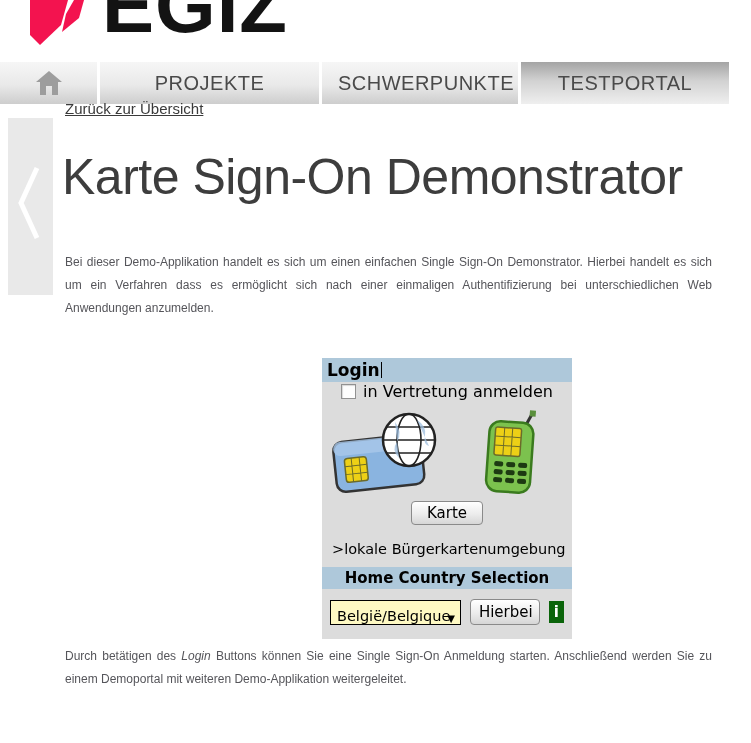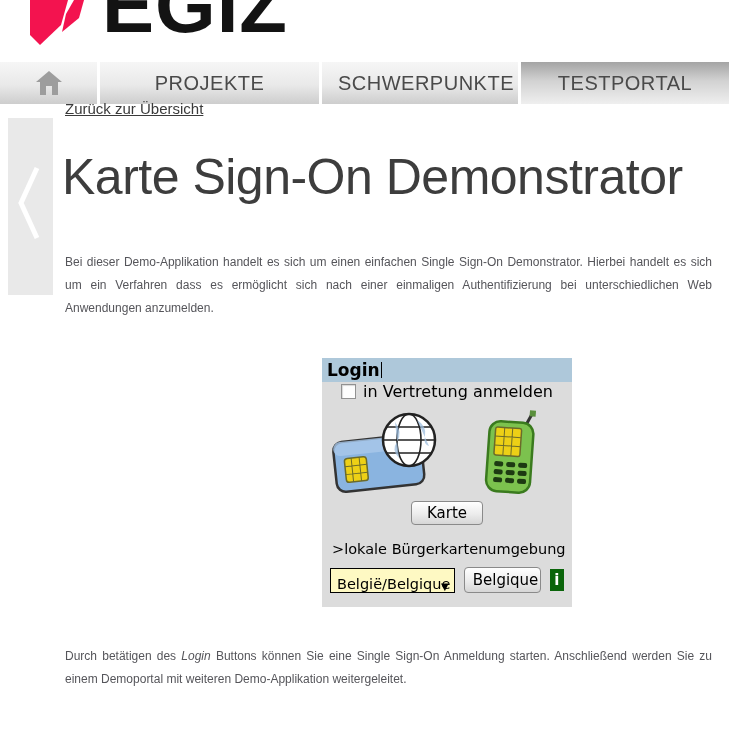--- a/index.html
+++ b/index.html
@@ -184,26 +184,27 @@
     </div>
 
     <div class="btn-row">
       <div class="btn-cell">
           <button class="gbtn">Karte</button>
         </div>
     </div>
 
     <div class="local-link">&gt;lokale Bürgerkartenumgebung</div>
 
+    <div class="country-header">Home Country Selection</div>
 
     <div class="controls">
       <div class="fselect">
         <span>België/Belgique</span>
         <span class="arr">▼</span>
       </div>
-      <button class="gbtn proceed">Belgique</button>
+      <button class="gbtn proceed">Hierbei</button>
       <div class="ibox">i</div>
     </div>
 
   </div>
 </div>
 
 <div class="para para-2"><span>Durch betätigen des </span><span class="ital">Login</span><span> Buttons können Sie eine Single Sign-On Anmeldung starten. Anschließend werden Sie zu einem Demoportal mit weiteren Demo-Applikation weitergeleitet.</span></div>
 
 </body></html>

